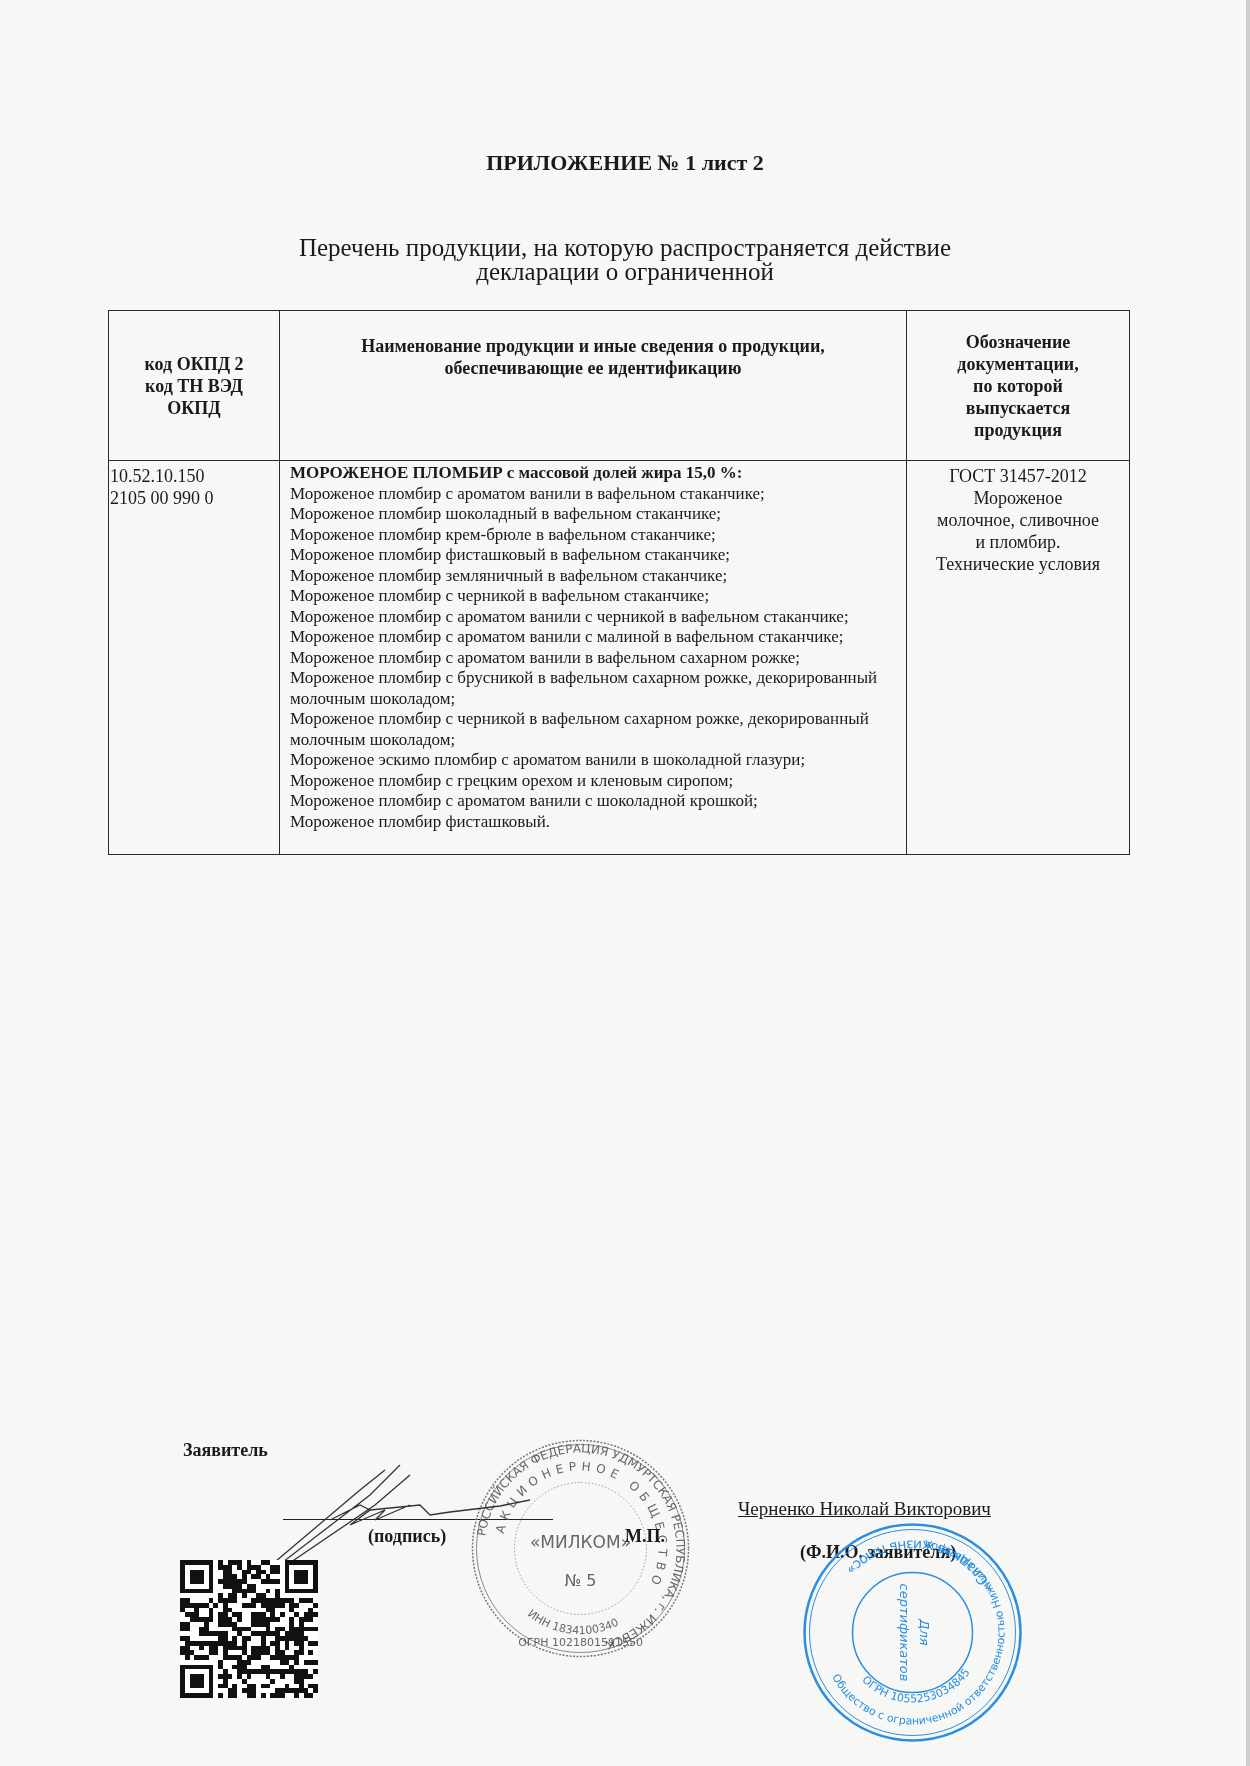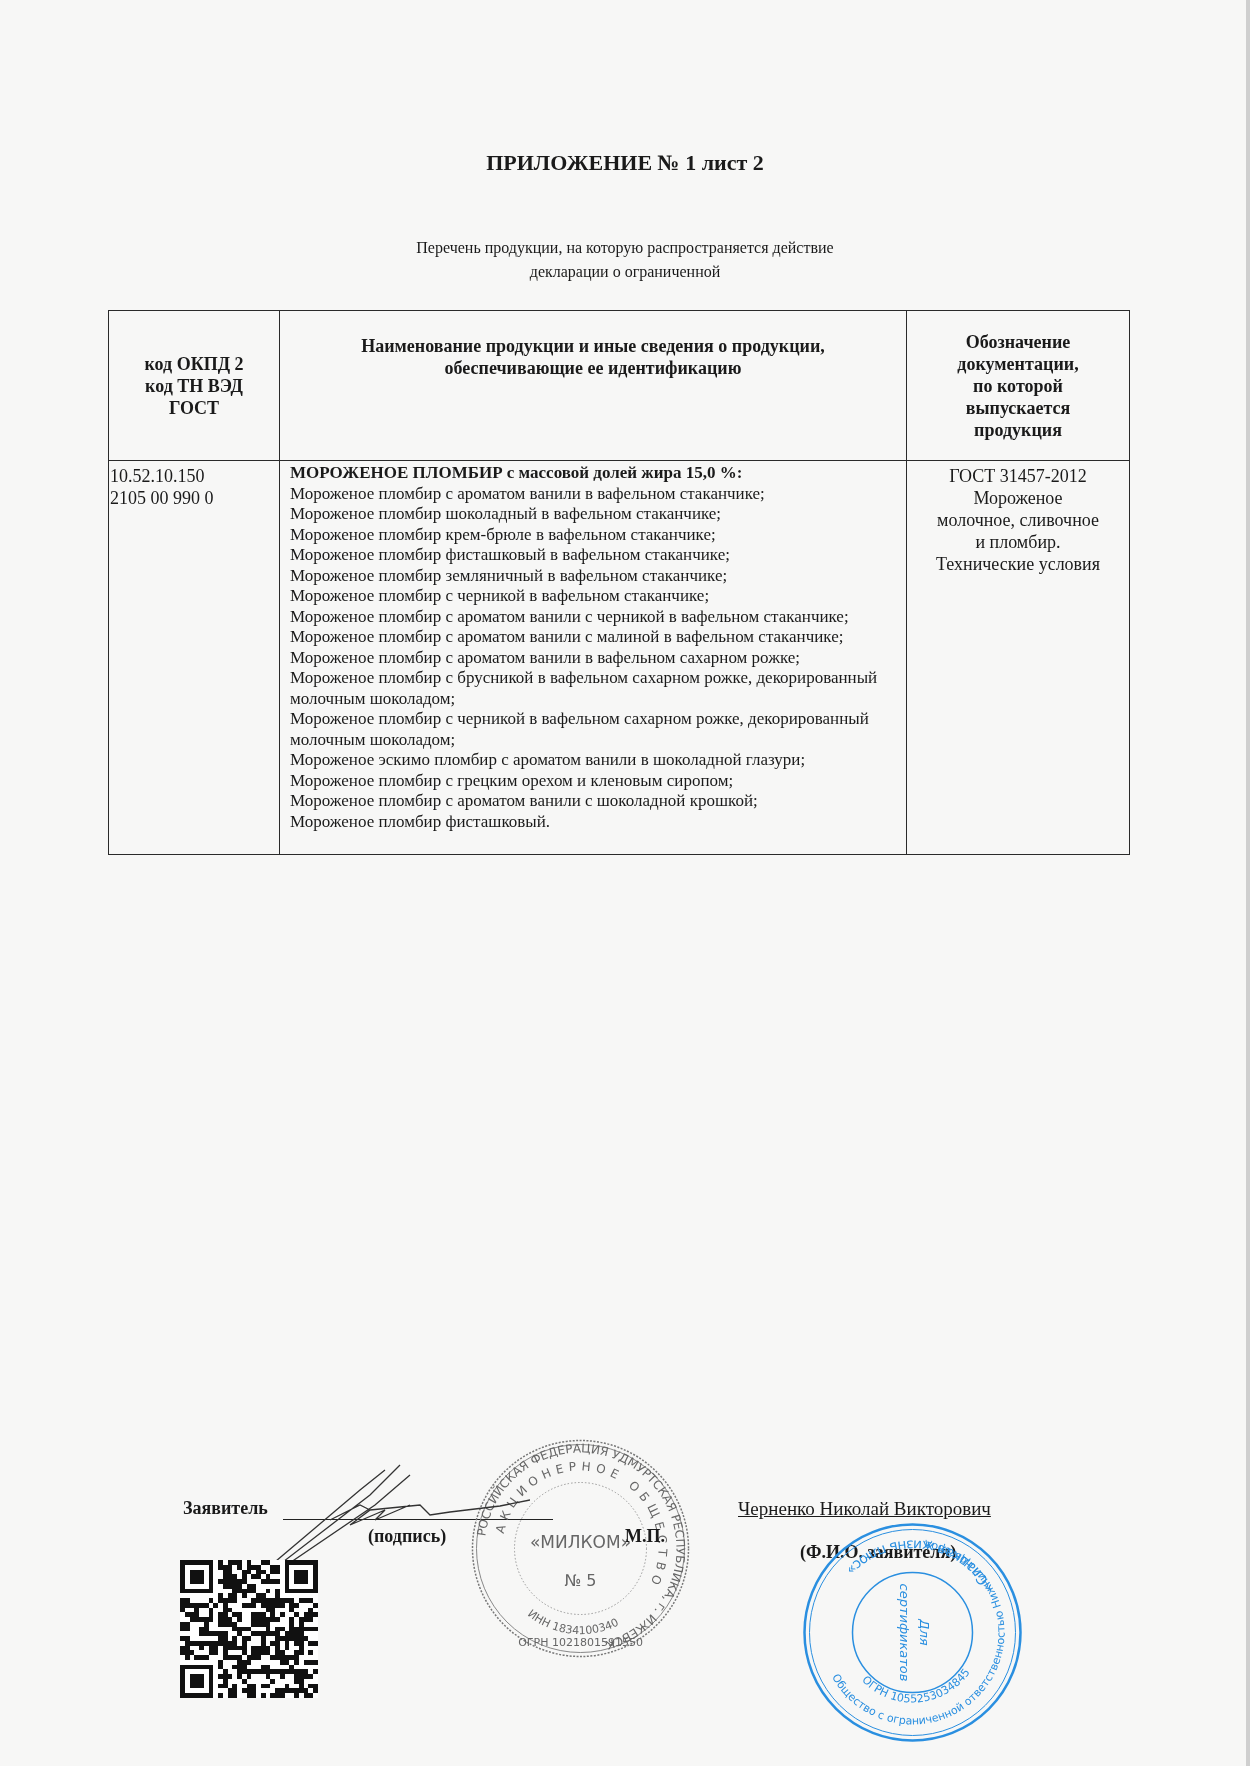--- a/index.html
+++ b/index.html
@@ -5,35 +5,35 @@
   html, body { margin: 0; padding: 0; }
   body {
     width: 1250px; height: 1766px; background: #f7f7f6;
     font-family: "Liberation Serif", "DejaVu Serif", serif; color: #1a1a1a;
     position: relative; overflow: hidden;
   }
   .page { position: absolute; left: 0; top: 0; width: 1250px; height: 1766px; }
   .title-block { position: absolute; top: 150px; left: 0; width: 1280px; text-align: center; }
   .title1 { font-size: 22px; font-weight: bold; line-height: 26px; }
   .title2 { font-size: 22px; font-weight: bold; line-height: 26px; }
-  .subtitle { position: absolute; top: 236px; left: 0; width: 1280px; text-align: center; font-size: 16px; line-height: 24px; }
+  .subtitle { position: absolute; top: 236px; left: 0; width: 1280px; text-align: center; font-size: 25px; line-height: 24px; }
   table.products {
     position: absolute; left: 108px; top: 310px; width: 1022px;
     border-collapse: collapse; font-size: 17px;
   }
   table.products th, table.products td { border: 1.4px solid #2a2a2a; vertical-align: top; }
   table.products th { font-weight: bold; text-align: center; vertical-align: middle; height: 124px; font-size: 18px; line-height: 22px; }
   th.c1 { width: 168px; }
   th.c2 { width: 624px; }
   td.codes { text-align: left; font-size: 18px; line-height: 22px; padding-top: 4px; }
   td.names { padding: 2px 8px 22px 10px; line-height: 20.5px; }
   td.names .head { font-weight: bold; }
   td.doc { text-align: center; font-size: 18px; line-height: 22px; padding-top: 4px; }
   .sig-area { position: absolute; left: 0; top: 0; width: 1250px; height: 1766px; }
-  .applicant-label { position: absolute; left: 183px; top: 1498px; font-weight: bold; font-size: 18px; }
+  .applicant-label { position: absolute; left: 183px; top: 1440px; font-weight: bold; font-size: 18px; }
   .sign-line { position: absolute; left: 283px; top: 1519px; width: 270px; border-bottom: 1.4px solid #222; }
   .sign-caption { position: absolute; left: 368px; top: 1526px; font-weight: bold; font-size: 18px; }
   .mp { position: absolute; left: 625px; top: 1526px; font-weight: bold; font-size: 18px; }
   .fio-name { position: absolute; left: 738px; top: 1498px; font-size: 19px; text-decoration: underline; }
   .fio-caption { position: absolute; left: 800px; top: 1526px; font-weight: bold; font-size: 18px; margin-top: 16px; }
   .qr { position: absolute; left: 180px; top: 1560px; width: 138px; height: 138px; }
   .stamp-grey { position: absolute; left: 468px; top: 1436px; width: 225px; height: 225px; }
   .stamp-blue { position: absolute; left: 800px; top: 1520px; width: 225px; height: 225px; }
   .signature { position: absolute; left: 210px; top: 1450px; width: 320px; height: 160px; }
   .frame-right { position: absolute; right: 0; top: 0; width: 4px; height: 1766px; background: #cfcfcf; }
@@ -51,21 +51,21 @@
     <div>Перечень продукции, на которую распространяется действие</div>
     <div>декларации о ограниченной</div>
   </div>
 
   <table class="products">
     <thead>
       <tr>
         <th class="c1">
           <div>код ОКПД 2</div>
           <div>код ТН ВЭД</div>
-          <div>ГОСТ</div>
+          <div>ОКПД</div>
         </th>
         <th class="c2" style="vertical-align:top; padding-top:24px;">
           <div>Наименование продукции и иные сведения о продукции,</div>
           <div>обеспечивающие ее идентификацию</div>
         </th>
         <th class="c3">
           <div>Обозначение</div>
           <div>документации,</div>
           <div>по которой</div>
           <div>выпускается</div>

